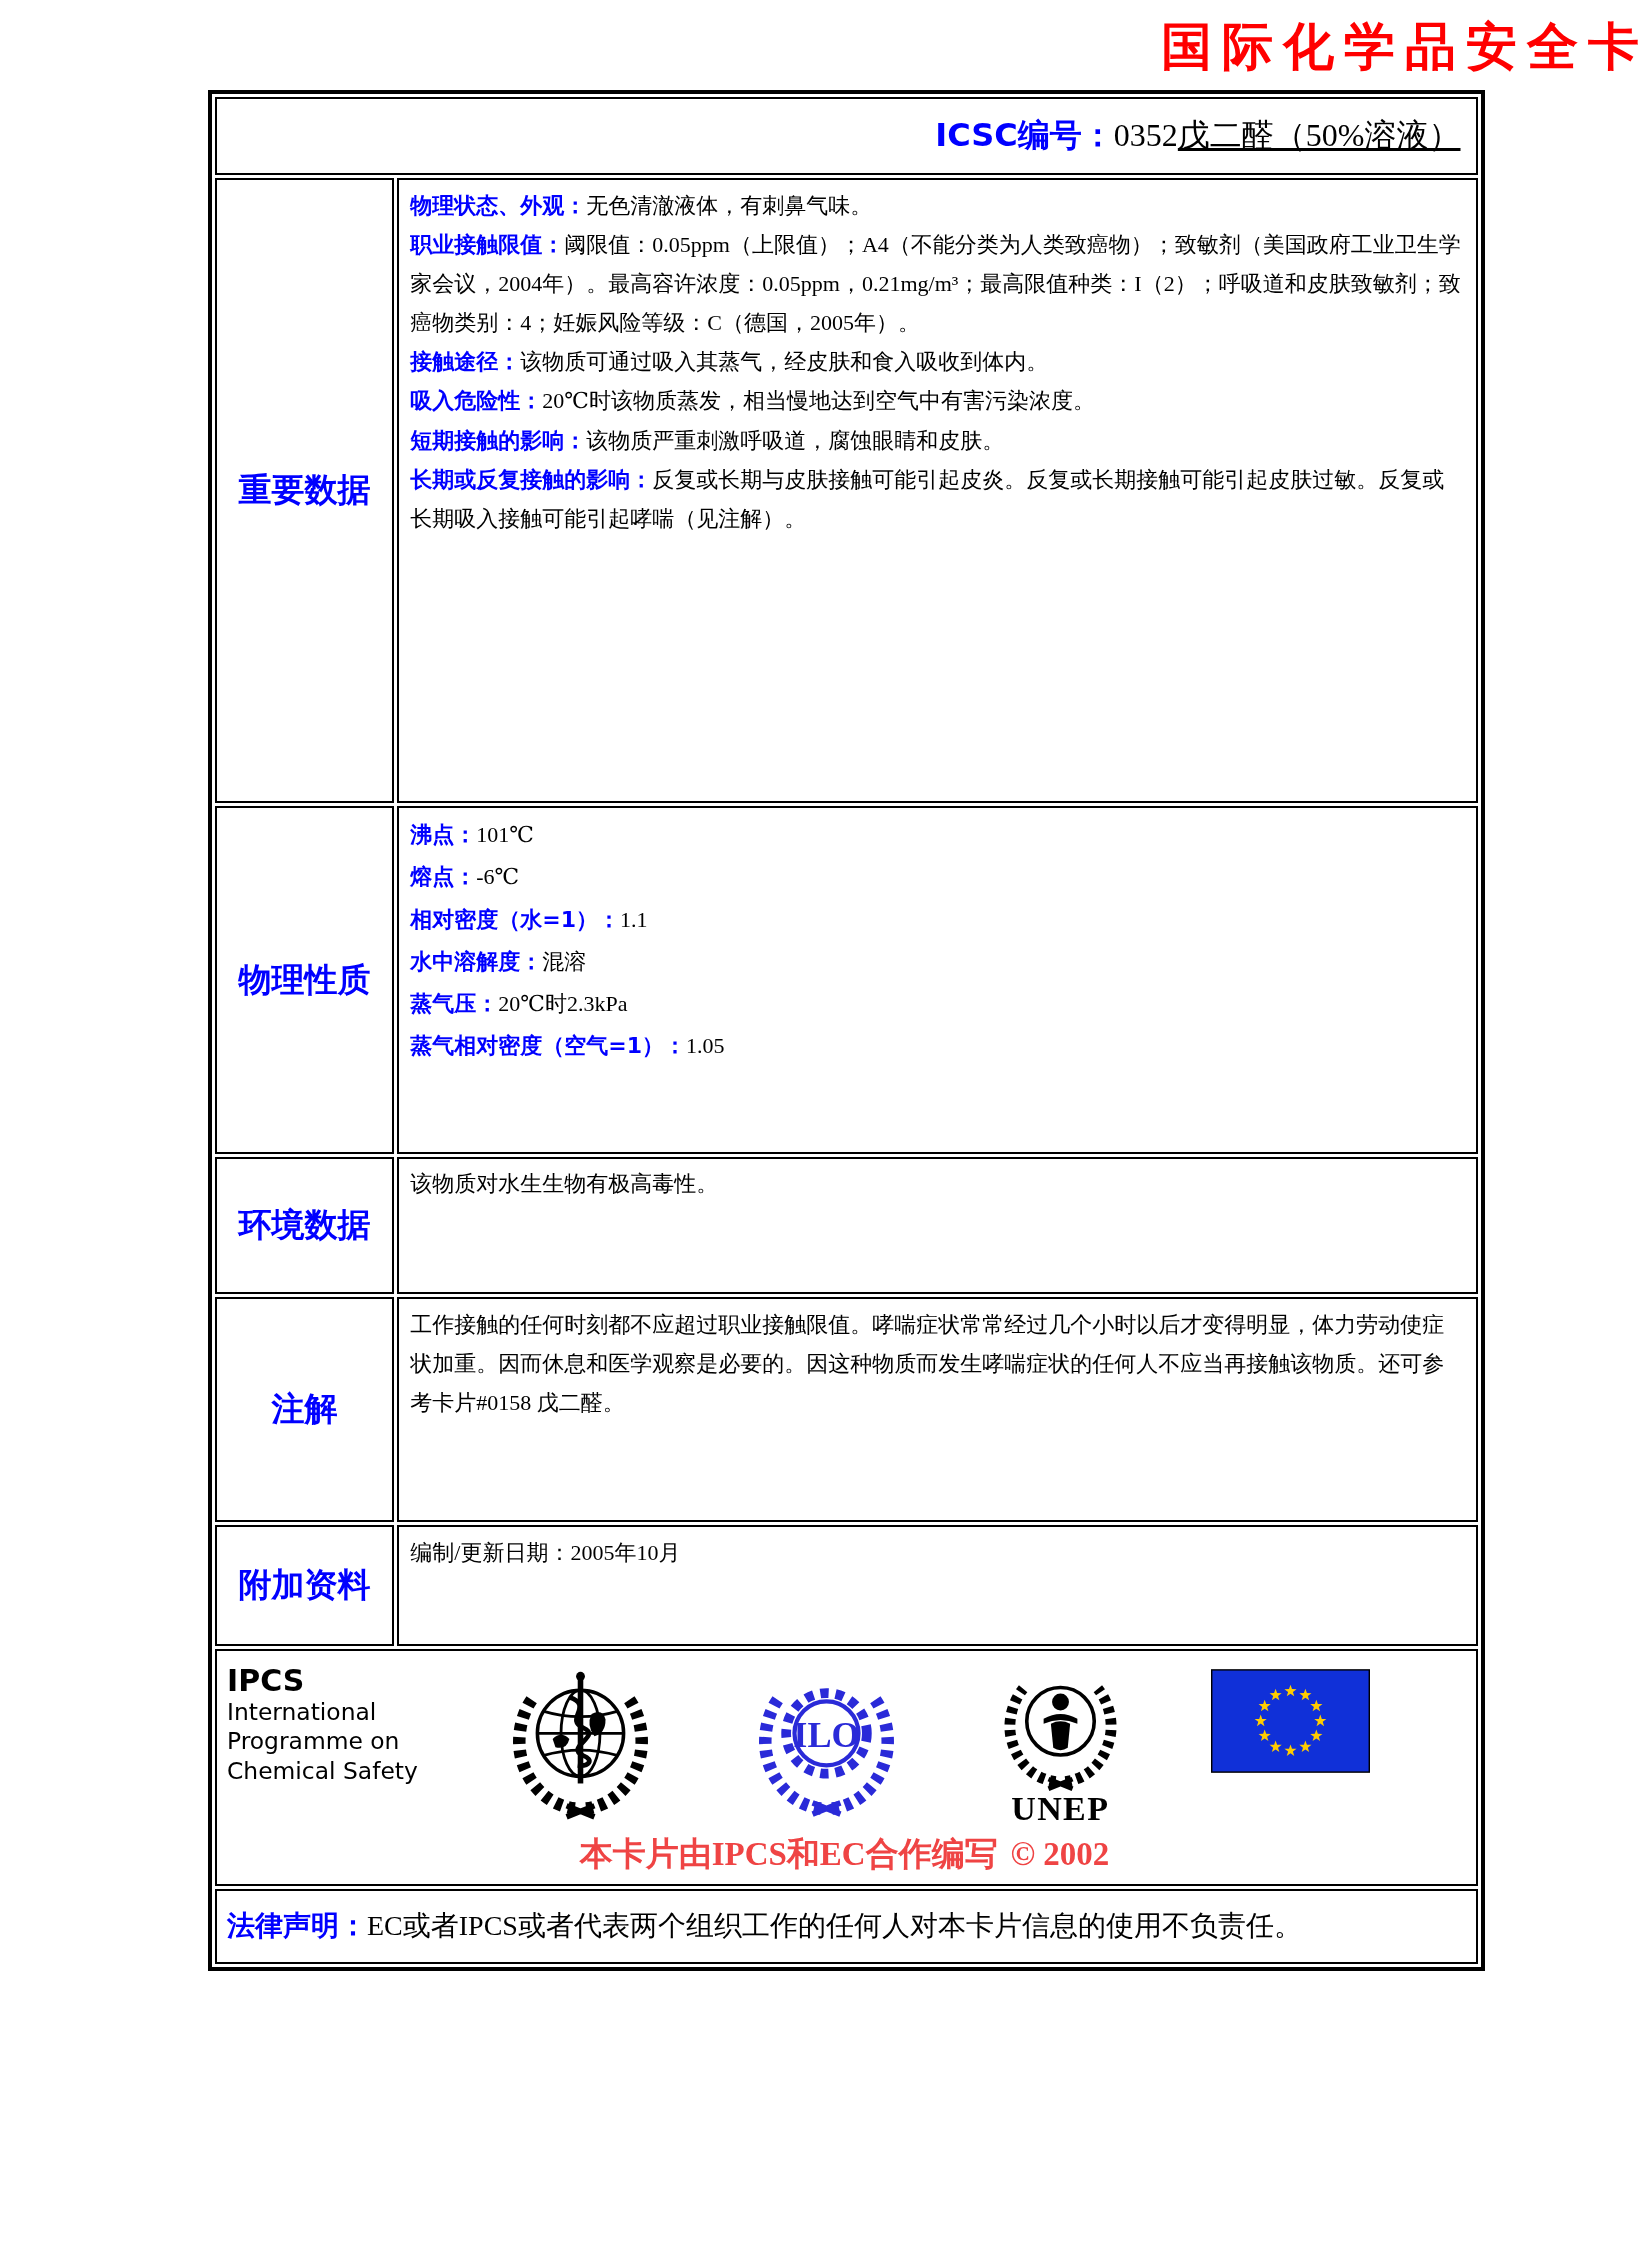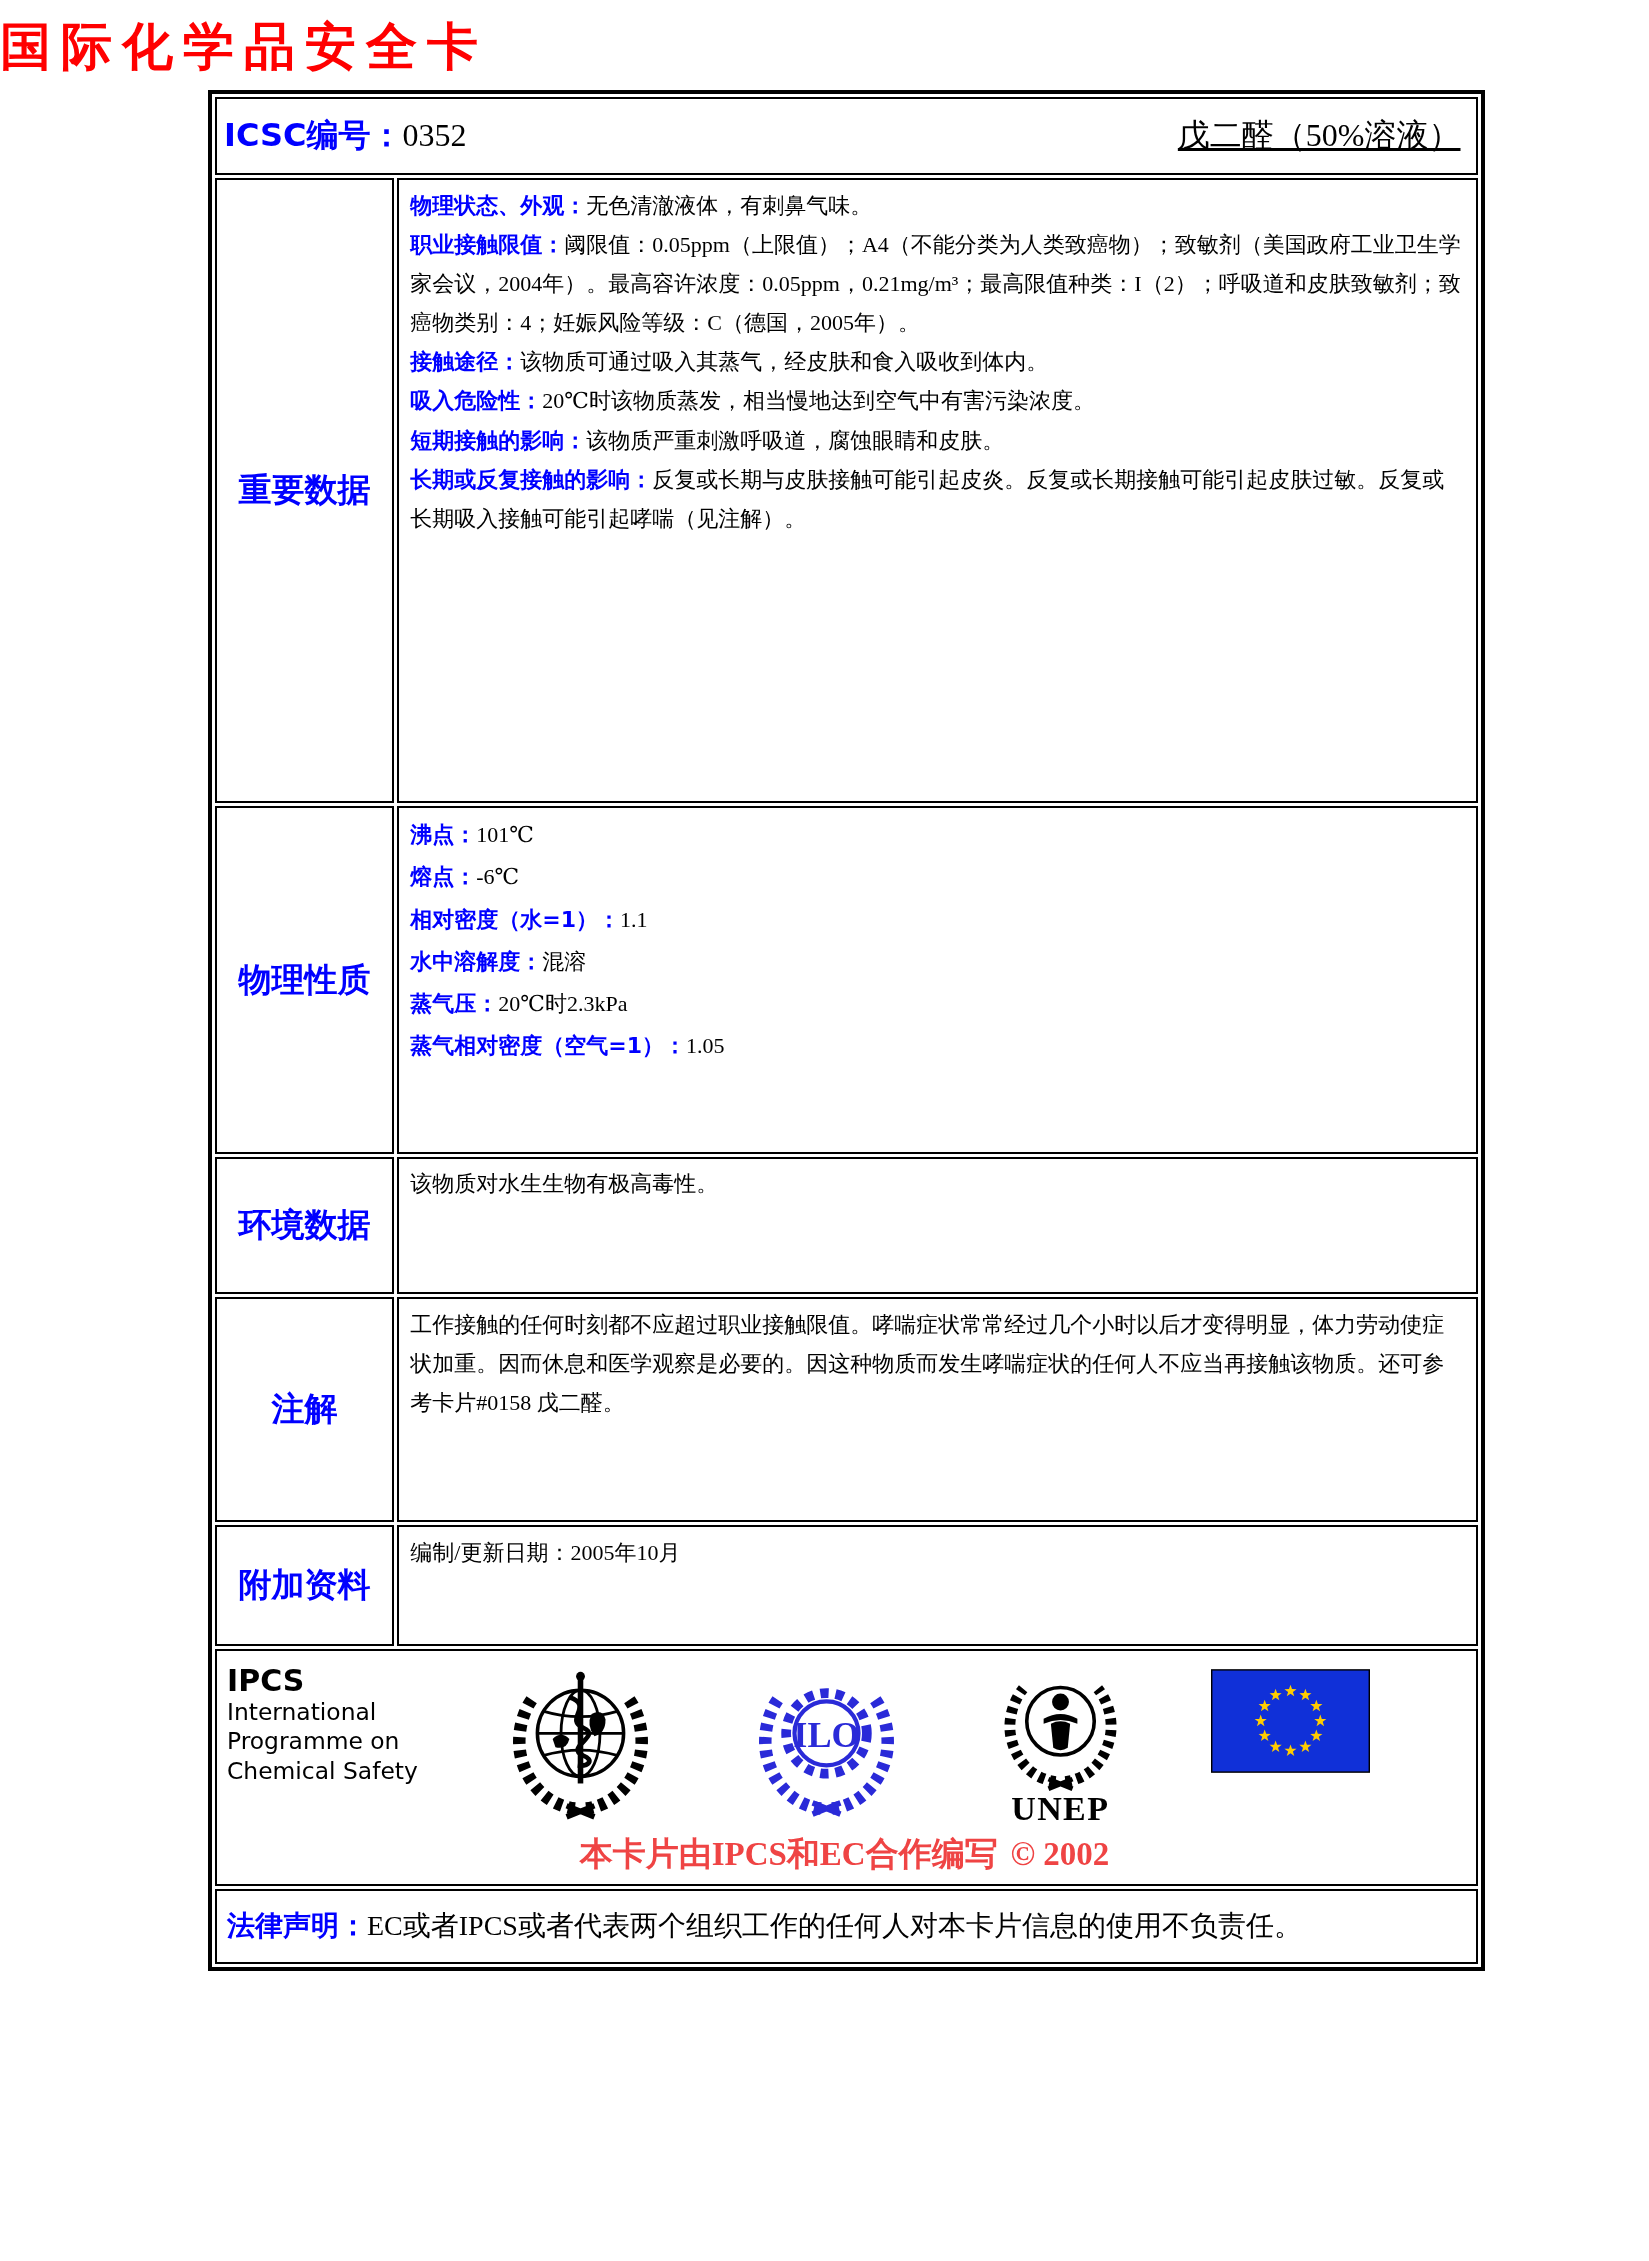--- a/index.html
+++ b/index.html
@@ -6,21 +6,21 @@
   body{
     width:1649px;height:2261px;overflow:hidden;
     font-family:"Liberation Serif","DejaVu Serif",serif;
     color:#000;
   }
   .page{position:relative;width:1649px;height:2261px;background:#fff;}
 
   .doc-title{
     padding-top:21px;
     width:1649px;
-    text-align:left;
+    text-align:right;
     color:#ff0000;
     font-family:"DejaVu Sans","Liberation Sans",sans-serif;
     font-weight:bold;
     font-size:51px;
     letter-spacing:10px;
     line-height:1.0;
   }
 
   table.card{
     margin-left:208px;
@@ -30,21 +30,21 @@
     border:4.3px solid #000;
     border-collapse:separate;
     border-spacing:3.5px;
     background:#fff;
   }
   td{border:2.1px solid #000;background:#fff;}
 
   col.label-col{width:179px;}
 
   td.header-cell{height:68px;vertical-align:middle;padding:2.8px 7px;}
-  .header-flex{display:flex;justify-content:space-between;align-items:center;gap:8px;}
+  .header-flex{display:flex;justify-content:flex-end;align-items:center;}
   .header-left{font-size:32px;}
   .header-right{font-size:32px;padding-right:8.5px;text-decoration:underline;}
 
   .blue-label{
     color:#0000ff;
     font-family:"DejaVu Sans","Liberation Sans",sans-serif;
     font-weight:600;
   }
   .black-val{color:#000;}
 

